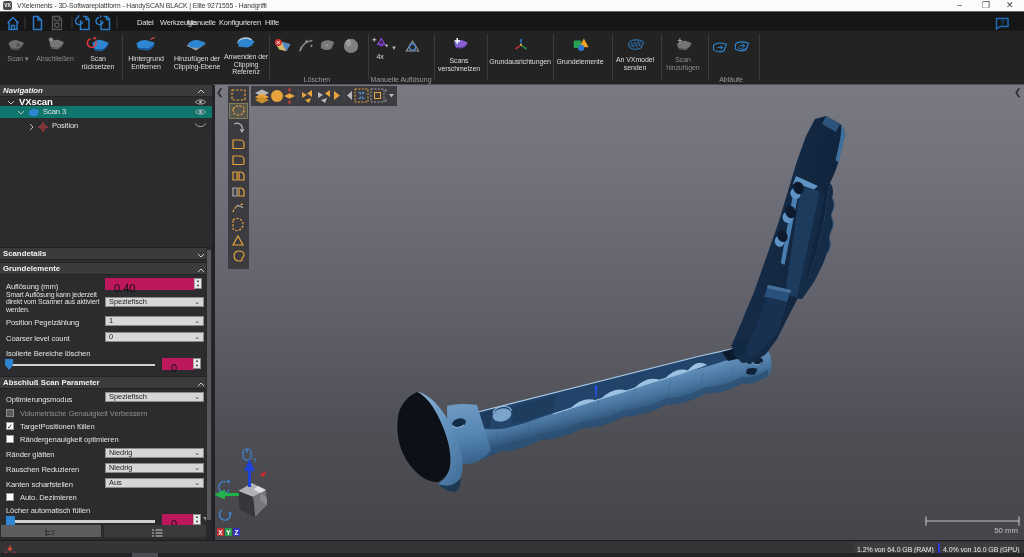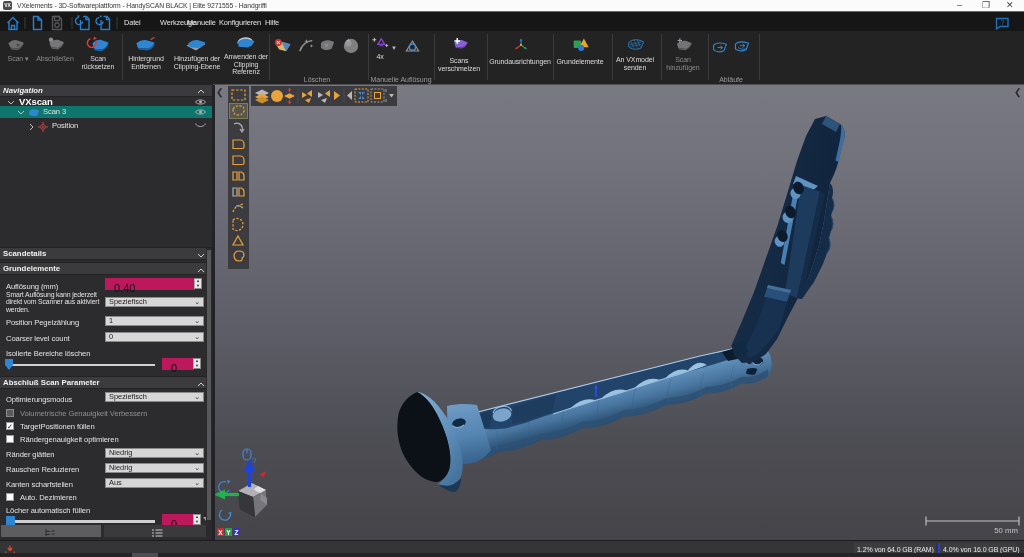--- a/index.html
+++ b/index.html
@@ -79,21 +79,21 @@
       <path d="M103 9.5 A3.5 3.5 0 1 1 99.3 5.6"></path>
       <path d="M102.2 4 l-2.8 -0.8 1 2.6 z" fill="#2b7cc9" stroke="none"></path>
     </g>
     <line x1="117" y1="5" x2="117" y2="17" stroke="#3c3c3c"></line>
   </svg>
 
   <svg class="abs" style="left:995px;top:5px;" width="15" height="13" viewBox="0 0 15 13">
     <path d="M1.5 1.5 H13 V9.5 H5 L1.5 12 Z" fill="none" stroke="#1f6fbf" stroke-width="1.4"></path>
     <text x="7.5" y="8" font-size="7" fill="#1f6fbf" text-anchor="middle" font-family="Liberation Sans">?</text>
   </svg>
-  <div class="mtxt" style="left:124px;">Datei</div>
+  <div class="mtxt" style="left:137px;">Datei</div>
   <div class="mtxt" style="left:160px;text-align:right;">Werkzeuge</div>
   <div class="mtxt" style="left:187px;">Manuelle</div>
   <div class="mtxt" style="left:219px;">Konfigurieren</div>
   <div class="mtxt" style="left:265px;">Hilfe</div>
 </div>
 
 <div class="abs" id="ribbon">
 
   <svg class="abs" style="left:6px;top:6px;" width="20" height="14" viewBox="0 0 26 18">
     <path d="M3 8 Q8 3 14 4 L23 7 Q21 13 15 15 L6 14 Z" fill="#6e6e70"></path>

